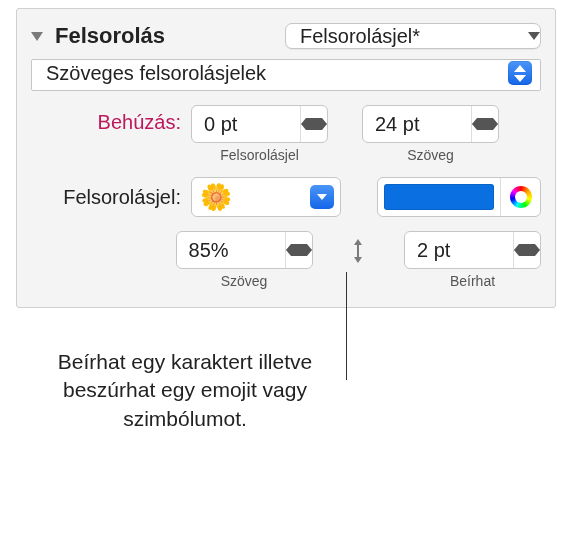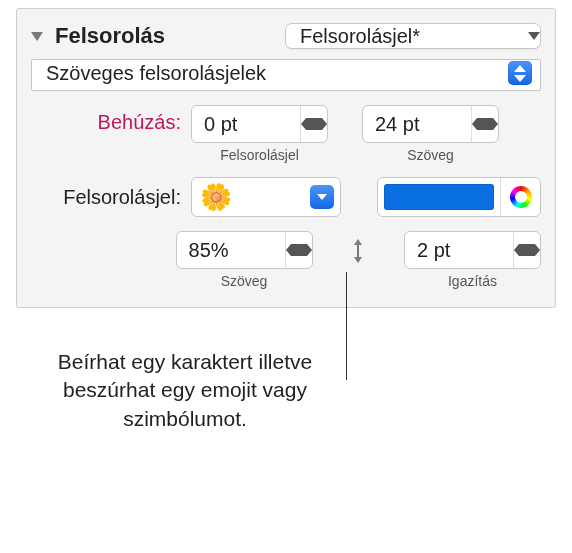--- a/index.html
+++ b/index.html
@@ -273,21 +273,21 @@
         <div class="value">2 pt</div>
         <div class="stepper-btns">
           <div class="up">
               <div class="tiny-arrow-up"></div>
             </div>
           <div class="dn">
               <div class="tiny-arrow-dn"></div>
             </div>
         </div>
       </div>
-      <div class="sub-label">Igazítás</div>
+      <div class="sub-label">Beírhat</div>
     </div>
   </div>
 
 </div>
 
 <div class="callout">
   <div class="leader"></div>
   <div class="callout-text">Beírhat egy karaktert illetve beszúrhat egy emojit vagy szimbólumot.</div>
 </div>
 

